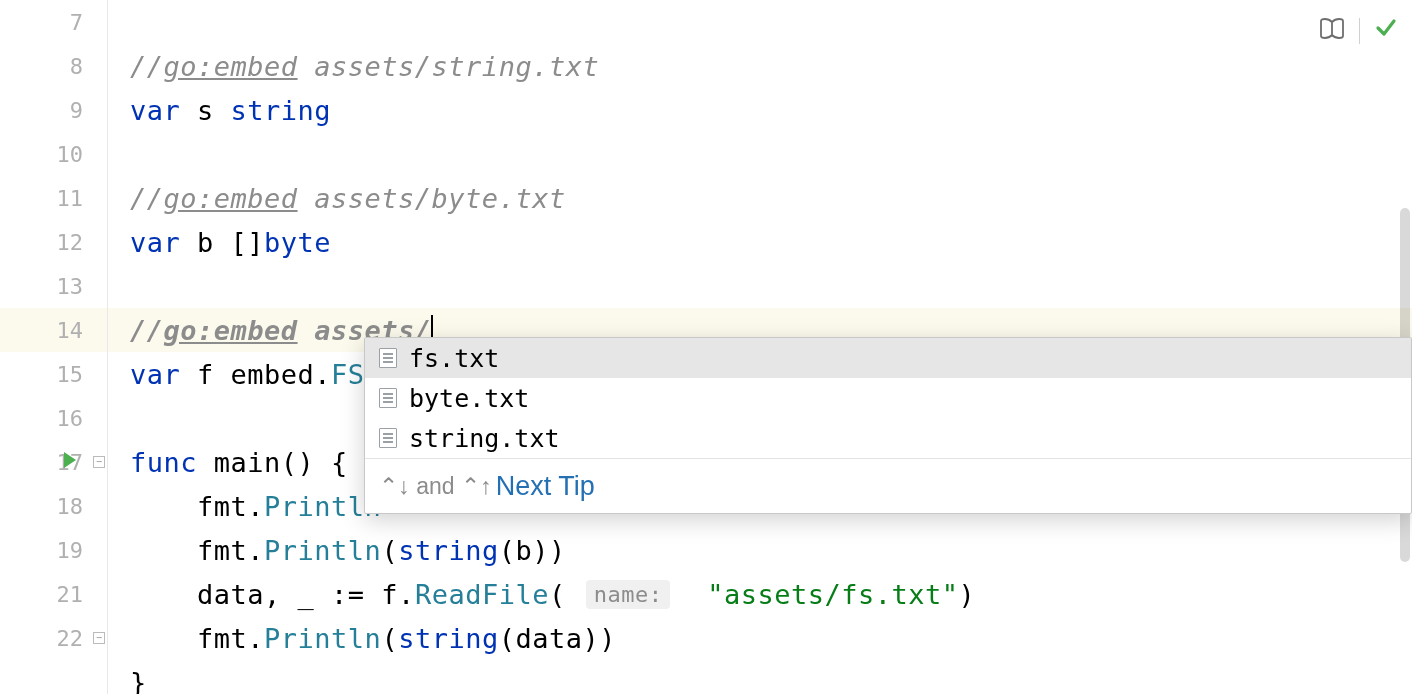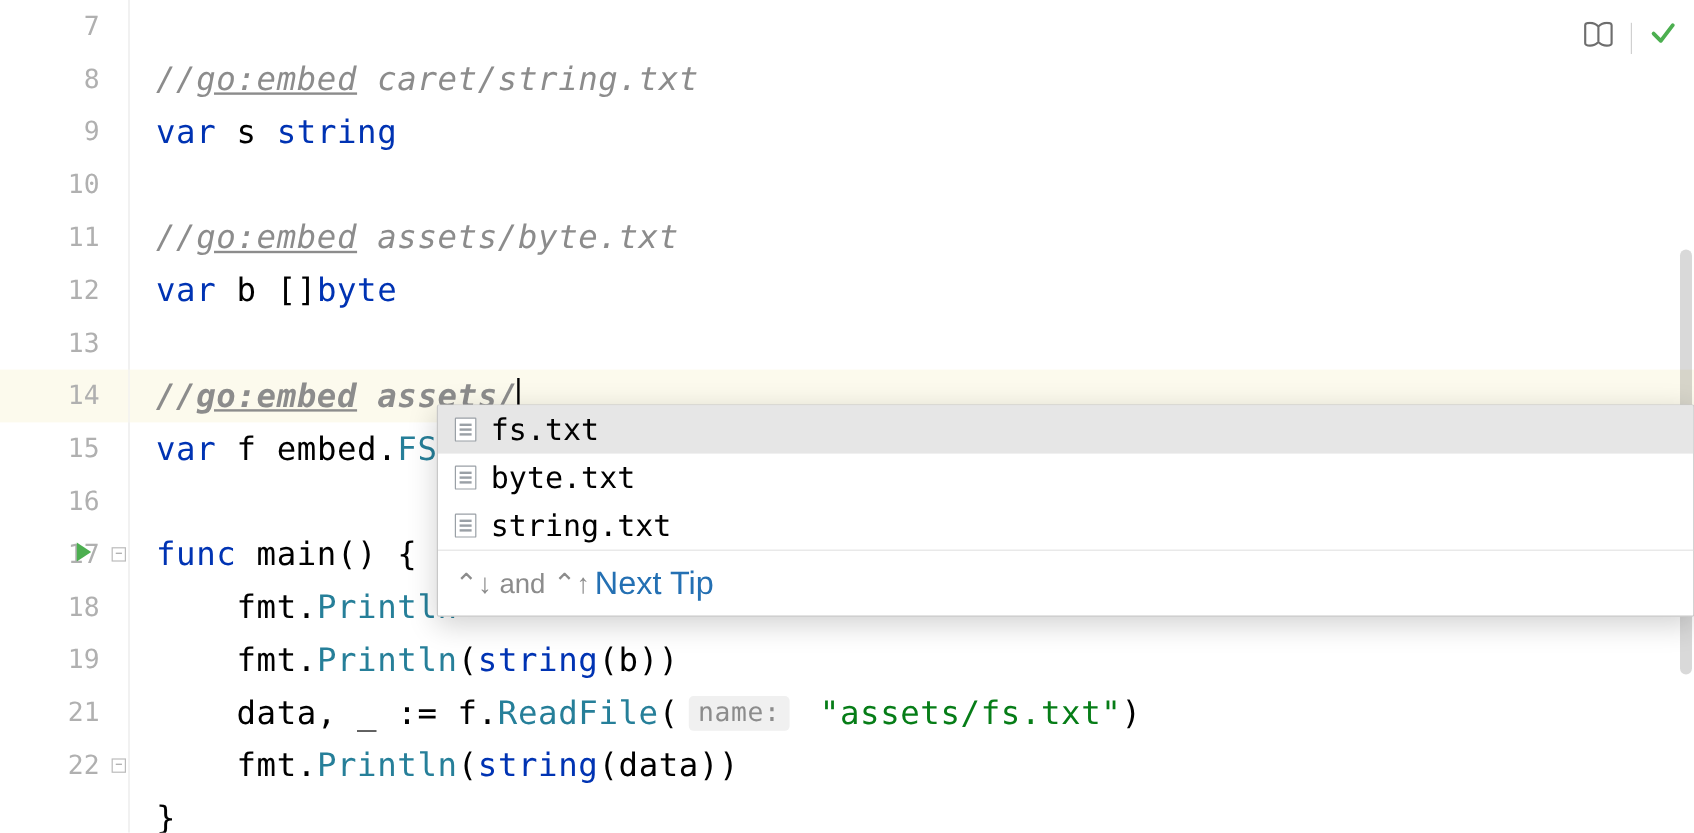--- a/index.html
+++ b/index.html
@@ -74,21 +74,21 @@
   .kw { color: #0033b3; }
   .ident { color: #000000; }
   .typename { color: #267f99; }
   .str { color: #067d17; }
   .param-hint {
     background: #f0f0f0;
     border-radius: 4px;
     padding: 2px 8px;
     color: #8c8c8c;
     font-size: 22px;
-    margin: 0 8px;
+    margin: 0 20px;
     font-style: normal;
   }
   .caret {
     display: inline-block;
     width: 2px;
     height: 30px;
     background: #000;
     vertical-align: middle;
     margin-left: -1px;
     animation: blink 1s step-start infinite;
@@ -186,21 +186,21 @@
       <div class="gutter-line">17<span class="run-icon"><svg width="16" height="18" viewBox="0 0 16 18">
             <path d="M2 1 L14 9 L2 17 Z" fill="#4caf50"></path>
           </svg></span><span class="fold-icon">−</span></div>
       <div class="gutter-line">18</div>
       <div class="gutter-line">19</div>
       <div class="gutter-line">21</div>
       <div class="gutter-line">22<span class="fold-icon">−</span></div>
     </div>
   <div class="code-area" id="code">
       <div class="code-line"></div>
-      <div class="code-line"><span class="comment"><span class="comment-slash">//</span><span class="directive">go:embed</span><span> caret/string.txt</span></span></div>
+      <div class="code-line"><span class="comment"><span class="comment-slash">//</span><span class="directive">go:embed</span><span> assets/string.txt</span></span></div>
       <div class="code-line"><span class="kw">var</span><span class="ident"> s </span><span class="kw">string</span></div>
       <div class="code-line"></div>
       <div class="code-line"><span class="comment"><span class="comment-slash">//</span><span class="directive">go:embed</span><span> assets/byte.txt</span></span></div>
       <div class="code-line"><span class="kw">var</span><span class="ident"> b []</span><span class="kw">byte</span></div>
       <div class="code-line"></div>
       <div class="code-line current"><span class="comment"><span class="comment-slash">//</span><span class="directive">go:embed</span><span> assets/</span></span><span class="caret"></span></div>
       <div class="code-line"><span class="kw">var</span><span class="ident"> f </span><span class="ident">embed</span><span class="ident">.</span><span class="typename">FS</span></div>
       <div class="code-line"></div>
       <div class="code-line"><span class="kw">func</span><span class="ident"> main() {</span></div>
       <div class="code-line"><span class="ident">    </span><span class="ident">fmt</span><span class="ident">.</span><span class="typename">Println</span></div>

